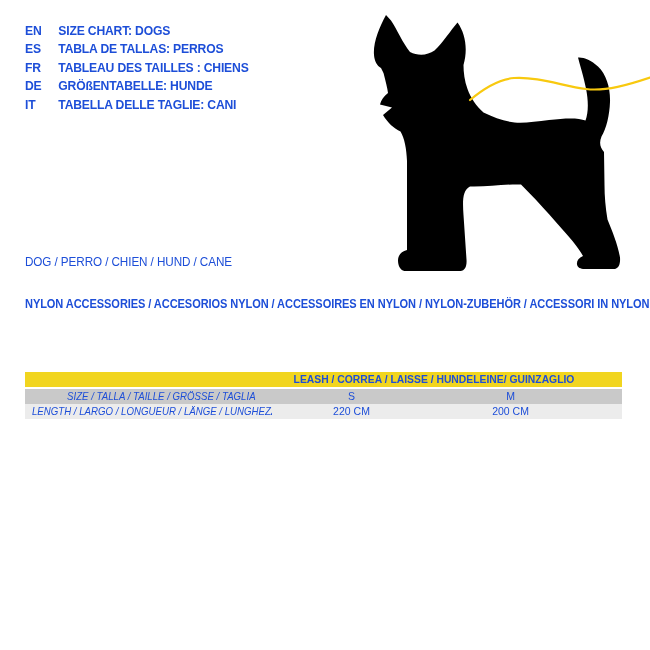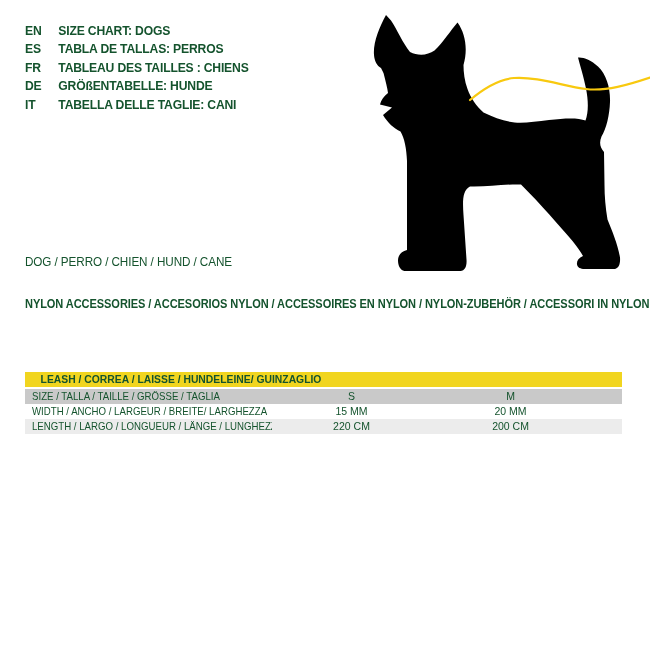--- a/index.html
+++ b/index.html
@@ -1,38 +1,38 @@
 <!DOCTYPE html>
 <html><head>
 <meta charset="utf-8">
 <style>
   html,body{margin:0;padding:0;background:#fff;}
   .canvas{
     position:relative;width:650px;height:650px;background:#ffffff;
-    font-family:"Liberation Sans",sans-serif;color:#14532d;overflow:hidden;
+    font-family:"Liberation Sans",sans-serif;color:#1d4ed8;overflow:hidden;
   }
   
   .lang-block{position:absolute;left:25px;top:22px;}
   .lang-row{display:flex;height:18.4px;line-height:18.4px;font-size:13.5px;font-weight:bold;
     transform:scaleX(0.9);transform-origin:0 50%;white-space:nowrap;letter-spacing:-0.2px;}
   .lang-code{width:37px;flex:0 0 37px;}
   
   .dog-figure{position:absolute;left:350px;top:0;width:300px;height:290px;}
   
   .animal-line{position:absolute;left:25px;top:254px;font-size:13px;line-height:16px;
     transform:scaleX(0.9);transform-origin:0 50%;white-space:nowrap;letter-spacing:-0.1px;}
   .material-line{position:absolute;left:25px;top:296px;font-size:13px;font-weight:bold;line-height:16px;
     transform:scaleX(0.85);transform-origin:0 50%;white-space:nowrap;letter-spacing:-0.1px;}
   
   .size-table{position:absolute;left:25px;top:372px;width:597px;border-collapse:collapse;table-layout:fixed;}
   .size-table td{padding:0;margin:0;font-size:10.5px;line-height:15px;height:15px;overflow:hidden;
     white-space:nowrap;vertical-align:middle;}
   .size-table tr.header-row td{font-size:11.5px;font-weight:bold;height:15px;line-height:15px;
-    border-bottom:2px solid #ffffff;text-align:left;}
-  .size-table .cell-label{padding-left:7px;text-align:left;}
+    border-bottom:2px solid #ffffff;text-align:right;}
+  .size-table .cell-label{padding-left:7px;text-align:right;font-style:italic;}
   .size-table .cell-val{text-align:center;}
   .cond{display:inline-block;transform:scaleX(0.92);transform-origin:0 50%;white-space:nowrap;}
   .cond-c{display:inline-block;transform:scaleX(0.9);transform-origin:50% 50%;white-space:nowrap;}
   .col-label{width:247px;} .col-s{width:159px;} .col-m{width:159px;} .col-pad{width:32px;}
 </style>
 </head>
 <body>
 
 <div class="canvas">
 
@@ -126,28 +126,20 @@
       <td bgcolor="#F1D51F"></td>
     </tr>
     <tr bgcolor="#C9C9C9">
       <td class="cell-label">
         <span class="cond">SIZE / TALLA / TAILLE / GRÖSSE / TAGLIA</span>
       </td>
       <td class="cell-val">S</td>
       <td class="cell-val">M</td>
       <td></td>
     </tr>
-    <tr bgcolor="#FFFFFF">
-      <td class="cell-label">
-        <span class="cond">WIDTH / ANCHO / LARGEUR / BREITE/ LARGHEZZA</span>
-      </td>
-      <td class="cell-val">15 MM</td>
-      <td class="cell-val">20 MM</td>
-      <td></td>
-    </tr>
     <tr bgcolor="#ECECEC">
       <td class="cell-label">
         <span class="cond">LENGTH / LARGO / LONGUEUR / LÄNGE / LUNGHEZZA</span>
       </td>
       <td class="cell-val">220 CM</td>
       <td class="cell-val">200 CM</td>
       <td></td>
     </tr>
   </tbody>
     </table>

